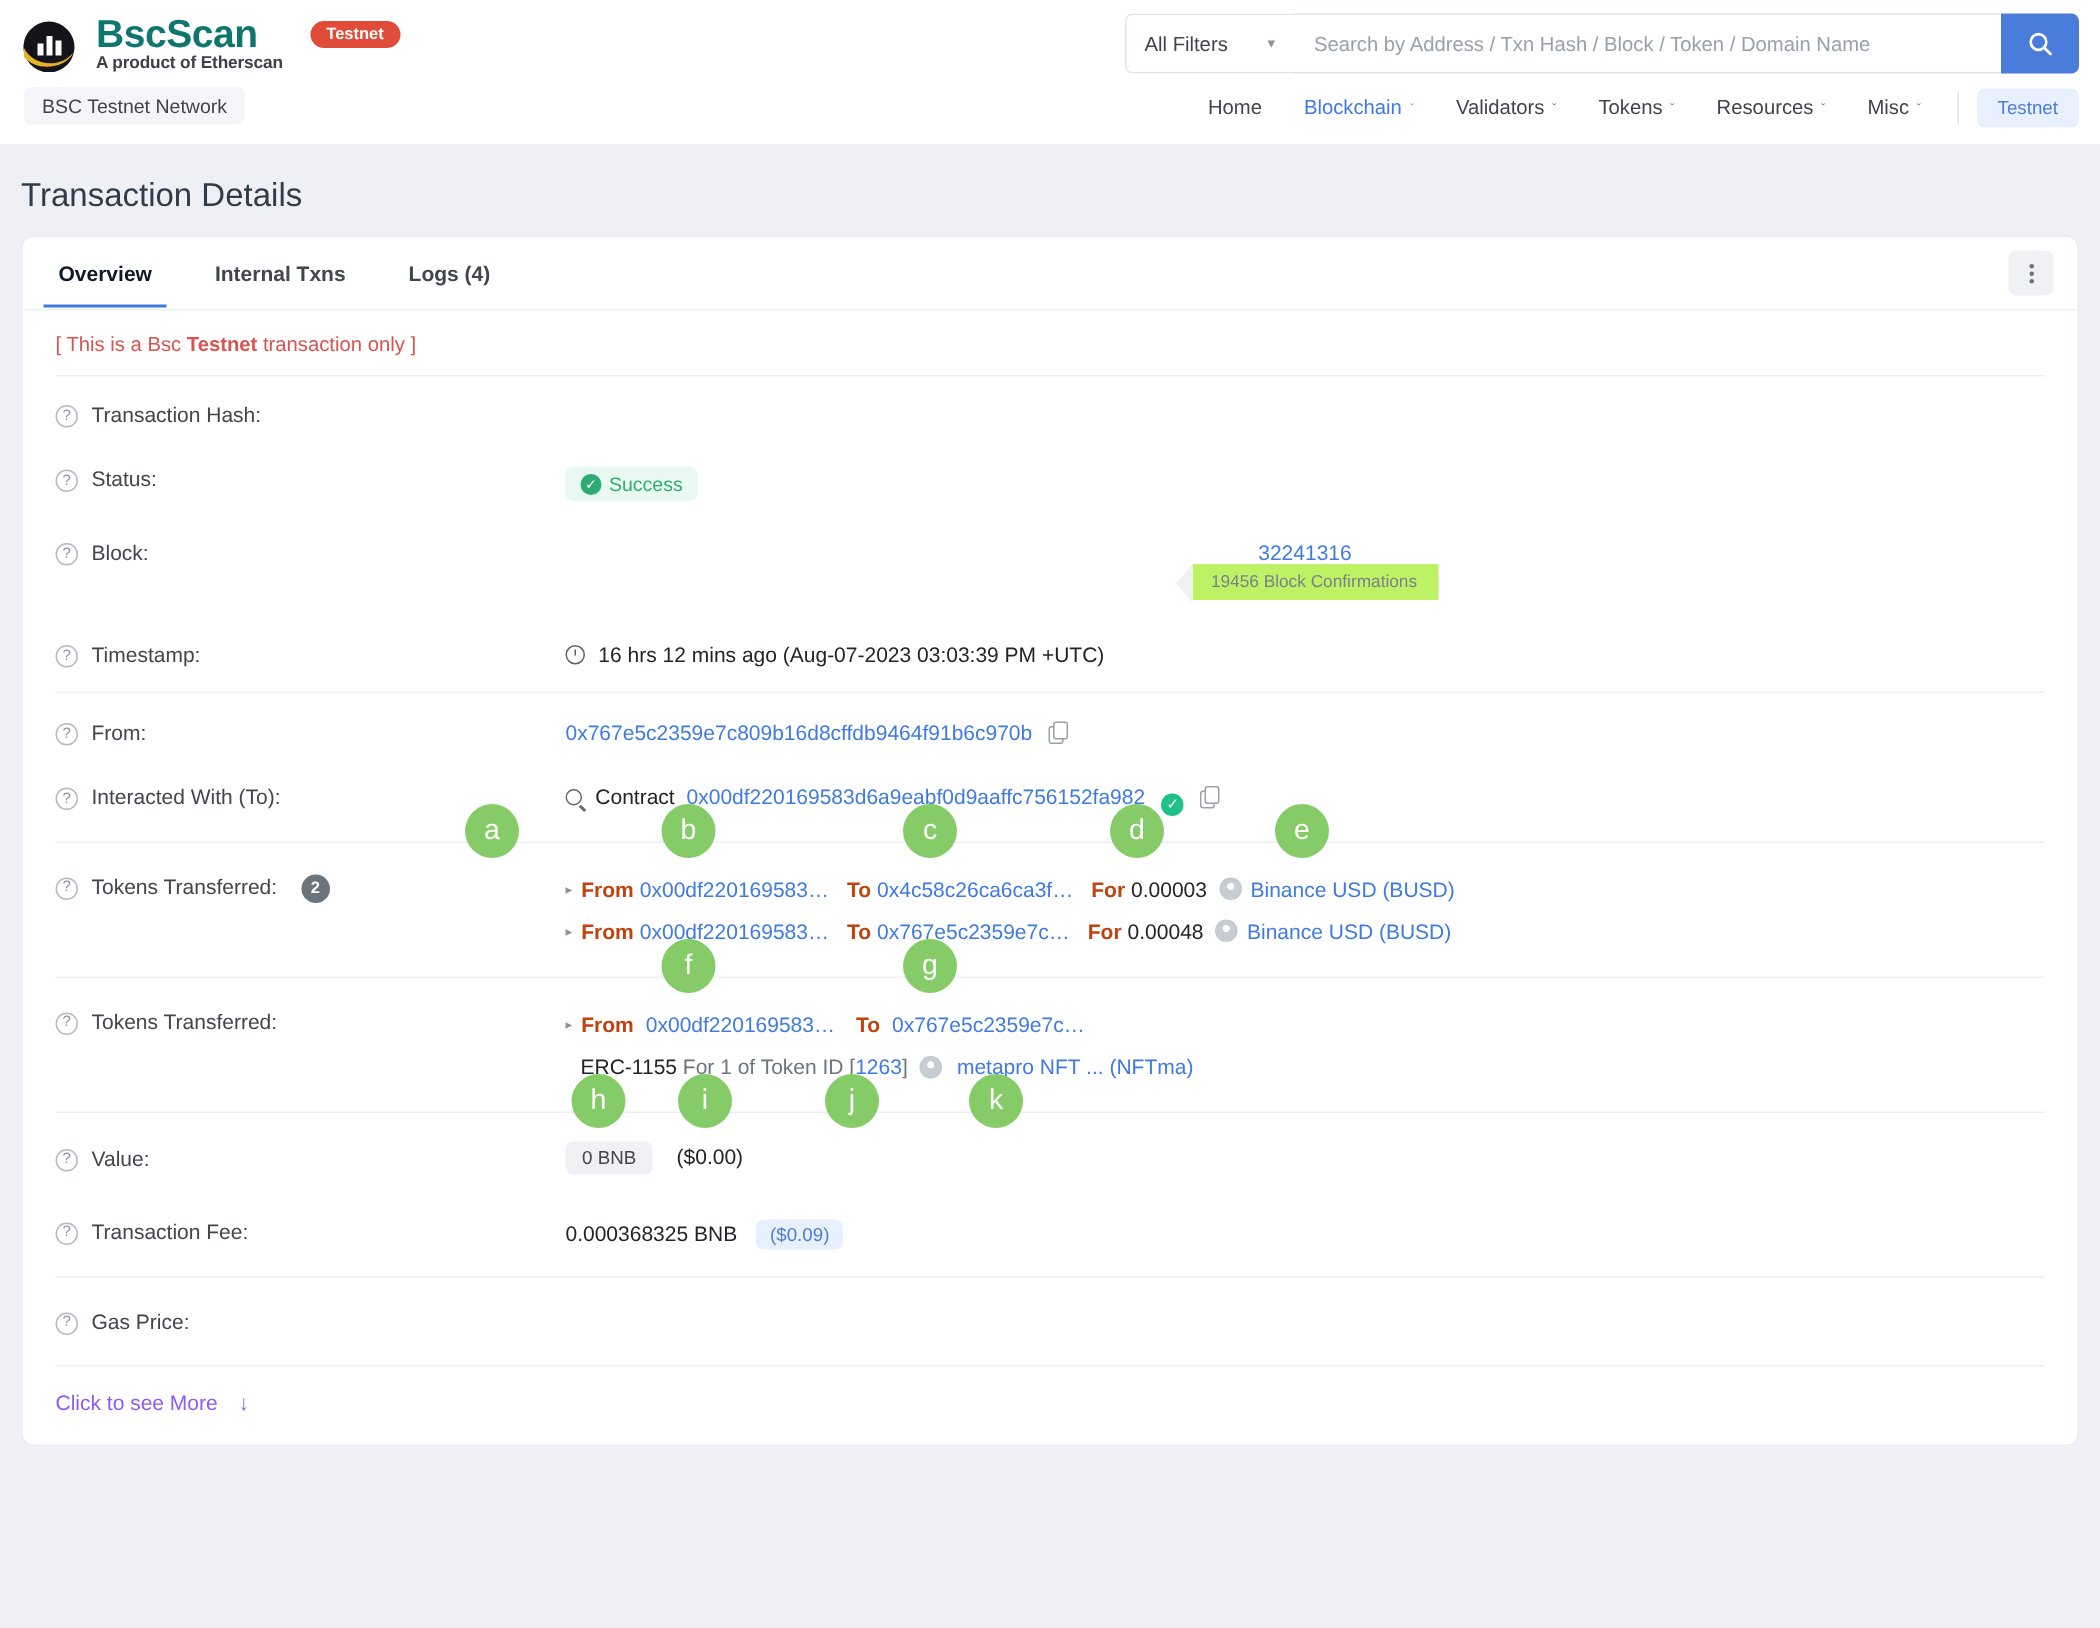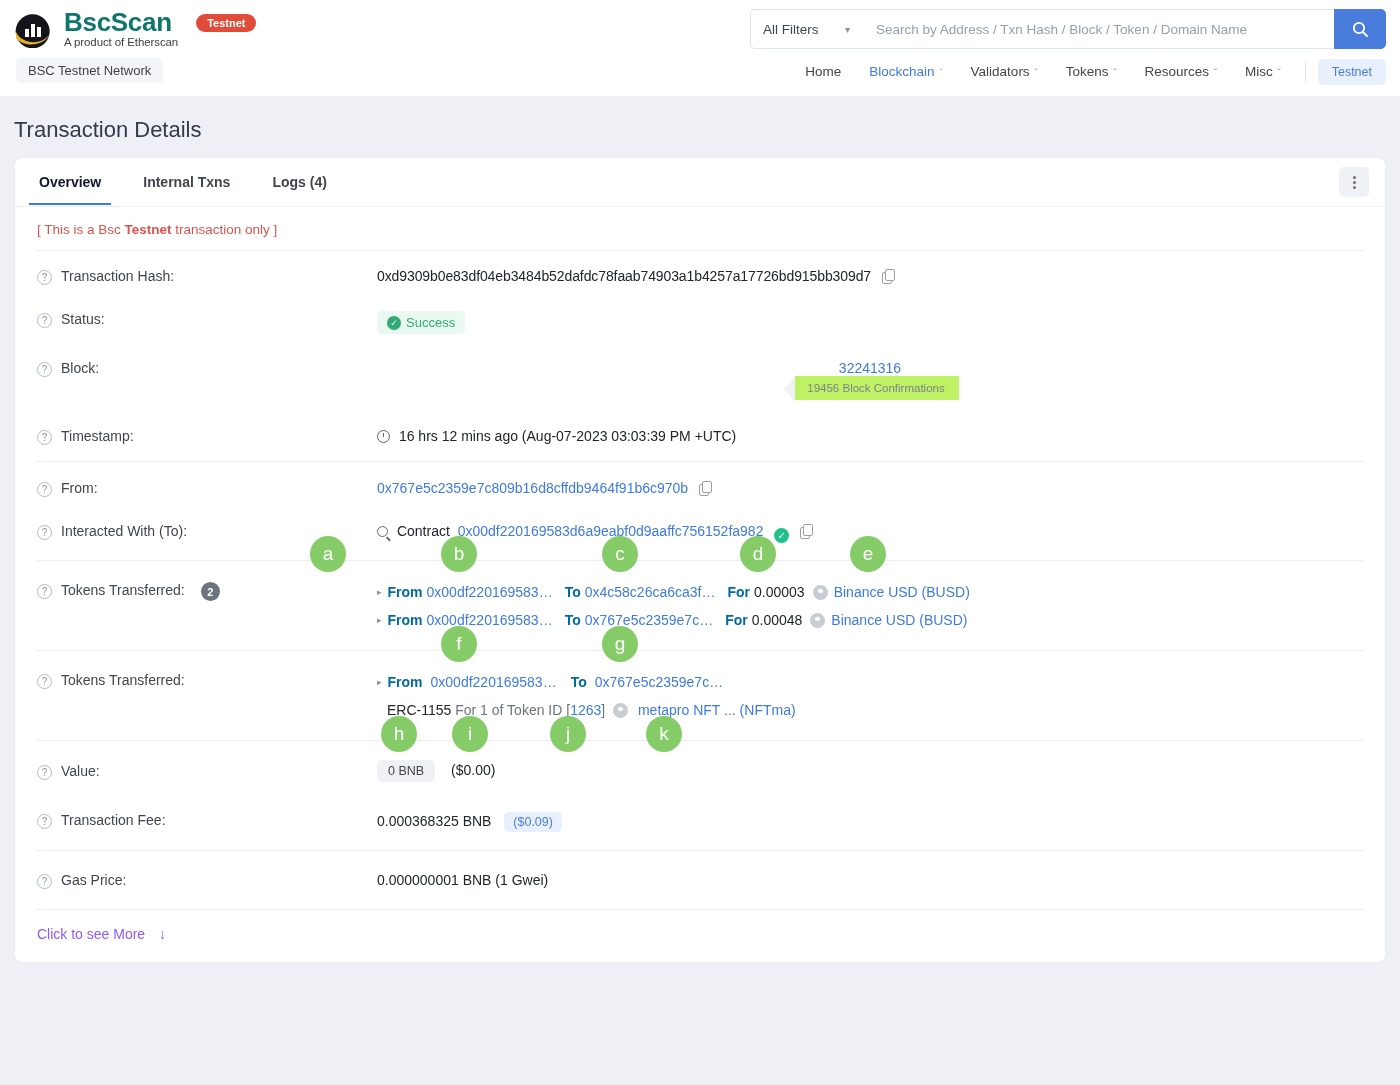--- a/index.html
+++ b/index.html
@@ -21,21 +21,21 @@
     padding: 0 14px;
   }
   .brand-row { display: flex; align-items: center; gap: 12px; padding-top: 9px; }
   .logo-mark { width: 38px; height: 38px; position: relative; flex: none; }
   .brand-text { line-height: 1; }
   .brand-name {
     font-size: 26px; font-weight: bold; letter-spacing: -0.3px;
     color: #0f766e; display: block;
   }
   .brand-sub {
-    font-size: 11.5px; font-weight: normal; color: #3d4048;
+    font-size: 11.5px; font-weight: bold; color: #3d4048;
     letter-spacing: -0.1px; display: block; margin-top: 2px;
   }
   .testnet-chip {
     background: #e04b3a; color: #fff; font-size: 11px; font-weight: bold;
     border-radius: 10px; padding: 3px 11px; margin-left: 6px;
     align-self: flex-start; margin-top: 5px;
   }
   .network-chip {
     display: inline-block; margin-top: 9px; margin-left: 2px;
     background: #f4f5f8; color: #3f434a; font-size: 13px;
@@ -198,21 +198,21 @@
 
   .count-badge {
     display: inline-flex; align-items: center; justify-content: center;
     background: #6c757d; color: #fff; font-size: 11px; font-weight: bold;
     min-width: 19px; height: 19px; border-radius: 10px; padding: 0 6px;
     margin-left: 7px;
   }
 
   .tok-line { display: flex; align-items: center; flex-wrap: wrap; gap: 0; line-height: 28px; }
   .caret-sm { color: #8b9099; font-size: 9px; margin-right: 6px; }
-  .lbl-b { font-weight: bold; color: #0369a1; }
+  .lbl-b { font-weight: bold; color: #c2410c; }
   .tok-addr { color: #3f7ae0; margin: 0 4px; }
   .tok-amt { margin: 0 4px; color: #212529; }
   .tok-icon {
     display: inline-block; width: 15px; height: 15px; border-radius: 50%;
     background: radial-gradient(circle at 50% 38%, #fff 0 22%, #c8ccd3 24% 100%);
     border: 1px solid #c3c8d0; vertical-align: -3px; margin: 0 6px 0 4px;
   }
   .erc-line { line-height: 28px; padding-left: 10px; }
   .muted { color: #6c757d; }
 
@@ -322,24 +322,20 @@
   <div class="testnet-note">
     <span>[ This is a Bsc </span><b>Testnet</b><span> transaction only ]</span>
   </div>
 
   <div class="divider"></div>
 
   <div class="row" style="padding-top:16px;">
     <div class="row-label">
       <span class="qmark">?</span>
       <span>Transaction Hash:</span>
-    </div>
-    <div class="row-val">
-      <span class="mono-hash">0xd9309b0e83df04eb3484b52dafdc78faab74903a1b4257a17726bd915bb309d7</span>
-      <span class="copy-ic"></span>
     </div>
   </div>
 
   <div class="row" style="padding-top:14px;">
     <div class="row-label">
       <span class="qmark">?</span>
       <span>Status:</span>
     </div>
     <div class="row-val">
       <span class="badge-success">
@@ -482,23 +478,20 @@
     </div>
   </div>
 
   <div class="divider"></div>
 
   <div class="row" style="padding-top:20px;padding-bottom:20px;">
     <div class="row-label">
       <span class="qmark">?</span>
       <span>Gas Price:</span>
     </div>
-    <div class="row-val">
-      <span>0.000000001 BNB (1 Gwei)</span>
-    </div>
   </div>
 
   <div class="divider"></div>
 
   <div class="more-link">
     <span>Click to see More</span>
     <span class="more-arrow">↓</span>
   </div>
 </div>
 

